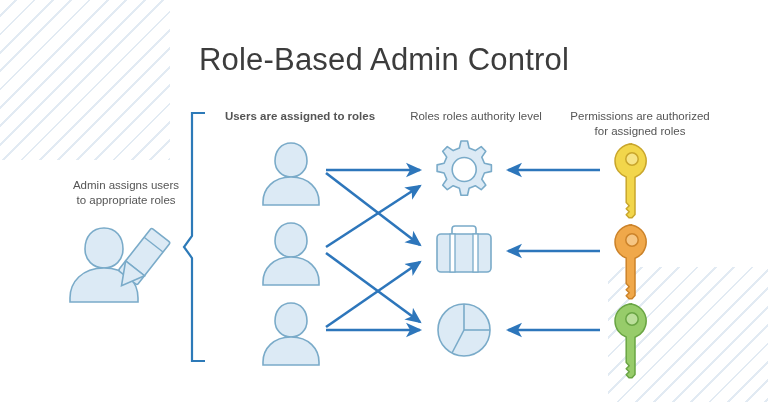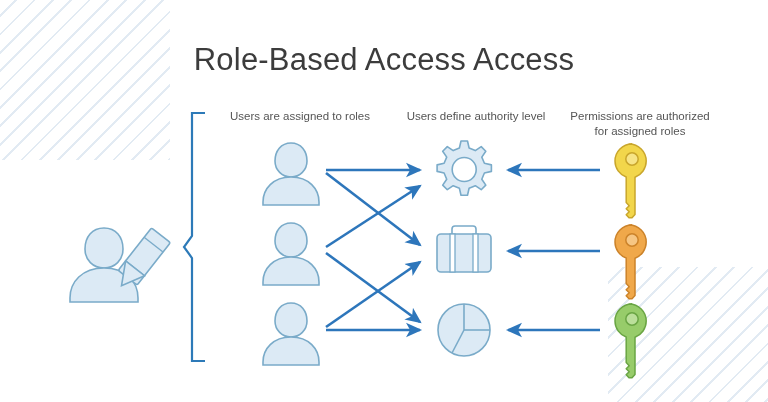--- a/index.html
+++ b/index.html
@@ -66,21 +66,21 @@
 
   
   .caption {
     position: absolute;
     font-size: 11.5px;
     color: #555555;
     text-align: center;
     line-height: 15px;
     white-space: pre-line;
   }
-  #cap-users   { top: 109px; left: 208px; width: 184px; }
+  #cap-users   { top: 109px; left: 208px; width: 184px; font-weight: bold; }
   #cap-roles   { top: 109px; left: 392px; width: 168px; }
   #cap-perms   { top: 109px; left: 556px; width: 168px; }
   #cap-admin   { top: 178px; left: 46px;  width: 160px; }
 
   
   #diagram {
     position: absolute;
     top: 0;
     left: 0;
     width: 768px;
@@ -88,24 +88,26 @@
   }
 </style>
 </head>
 <body>
 
 <div id="canvas">
 
   <div class="stripes stripes-tl"></div>
   <div class="stripes stripes-br"></div>
 
-  <div id="title">Role-Based Access Access</div>
-
+  <div id="title">Role-Based Admin Control</div>
+
+  <div class="caption" id="cap-admin">Admin assigns users
+to appropriate roles</div>
   <div class="caption" id="cap-users">Users are assigned to roles</div>
-  <div class="caption" id="cap-roles">Users define authority level</div>
+  <div class="caption" id="cap-roles">Roles roles authority level</div>
   <div class="caption" id="cap-perms">Permissions are authorized
 for assigned roles</div>
 
   <svg id="diagram" viewBox="0 0 768 402">
     <defs>
       <marker id="arrowhead" markerWidth="7" markerHeight="7" refX="5.4" refY="3" orient="auto">
         <path d="M0,0.2 L6.2,3 L0,5.8 L1.6,3 Z" fill="#2d76bb"></path>
       </marker>
     </defs>
 

